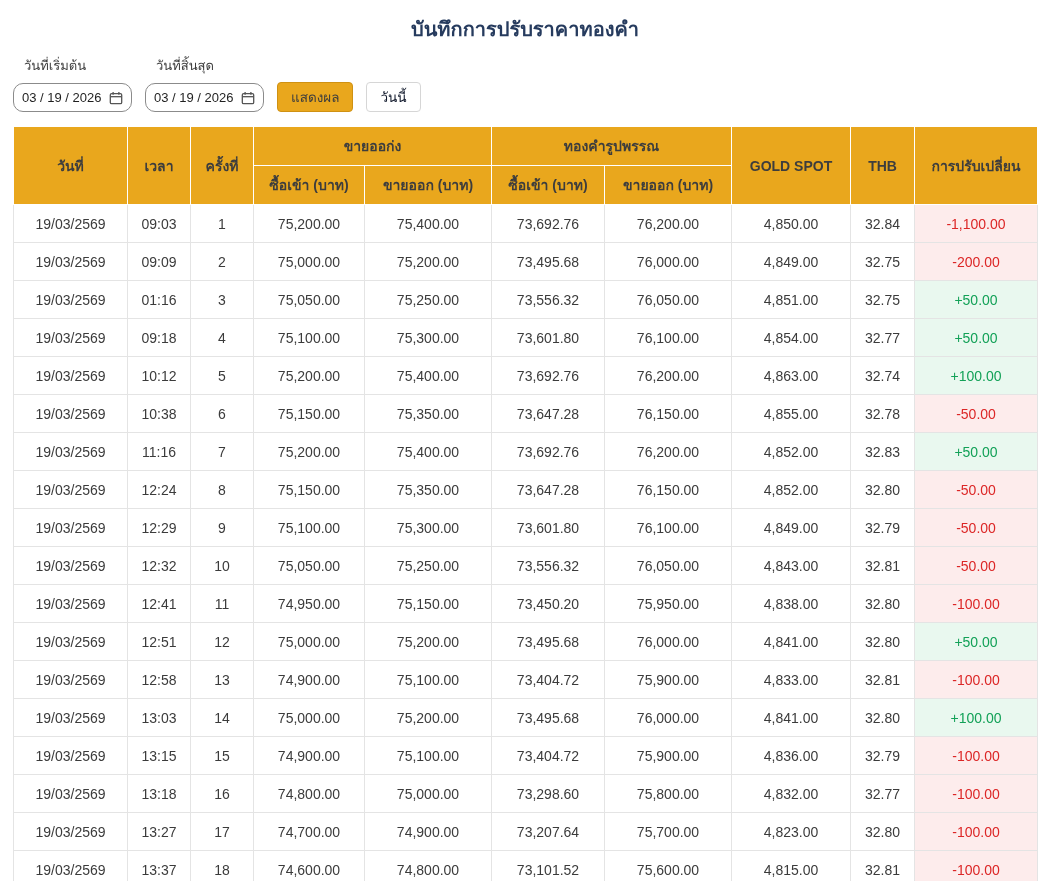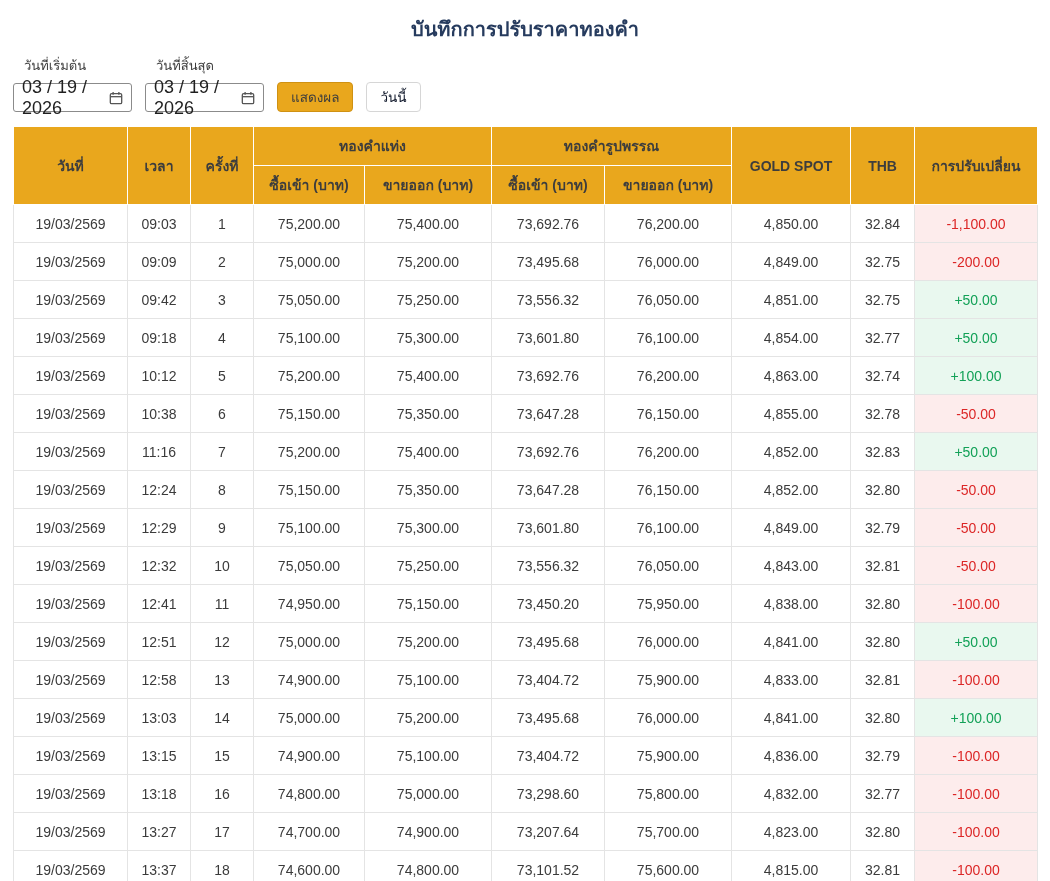--- a/index.html
+++ b/index.html
@@ -31,23 +31,23 @@
     color: #3c3c3c;
     margin: 0 0 7px 11px;
   }
   .date-input {
     display: flex;
     align-items: center;
     justify-content: space-between;
     width: 119px;
     height: 29px;
     border: 1px solid #8b8b8b;
-    border-radius: 3px;
+    border-radius: 10px;
     padding: 0 8px;
-    font-size: 18px;
+    font-size: 13px;
     color: #1f1f1f;
     background: #fff;
     cursor: default;
   }
   .date-input .cal { display: inline-flex; margin-left: 6px; cursor: pointer; }
 
   .btn {
     height: 30px;
     padding: 0 13px;
     font-size: 13.5px;
@@ -147,21 +147,21 @@
         <col style="width:127px">
       <col style="width:119px">
         <col style="width:64px">
         <col style="width:123px">
     </colgroup>
     <thead>
       <tr class="group-row">
         <th rowspan="2">วันที่</th>
         <th rowspan="2">เวลา</th>
         <th rowspan="2">ครั้งที่</th>
-        <th colspan="2">ทองคำแท่ง</th>
+        <th colspan="2">ขายออก่ง</th>
         <th colspan="2">ทองคำรูปพรรณ</th>
         <th rowspan="2">GOLD SPOT</th>
         <th rowspan="2">THB</th>
         <th rowspan="2">การปรับเปลี่ยน</th>
       </tr>
       <tr class="sub-row">
         <th>ซื้อเข้า (บาท)</th>
         <th>ขายออก (บาท)</th>
         <th>ซื้อเข้า (บาท)</th>
         <th>ขายออก (บาท)</th>
@@ -187,21 +187,21 @@
           <td>75,000.00</td>
           <td>75,200.00</td>
           <td>73,495.68</td>
           <td>76,000.00</td>
           <td>4,849.00</td>
           <td>32.75</td>
           <td class="change down">-200.00</td>
         </tr>
         <tr>
           <td>19/03/2569</td>
-          <td>09:42</td>
+          <td>01:16</td>
           <td>3</td>
           <td>75,050.00</td>
           <td>75,250.00</td>
           <td>73,556.32</td>
           <td>76,050.00</td>
           <td>4,851.00</td>
           <td>32.75</td>
           <td class="change up">+50.00</td>
         </tr>
         <tr>

